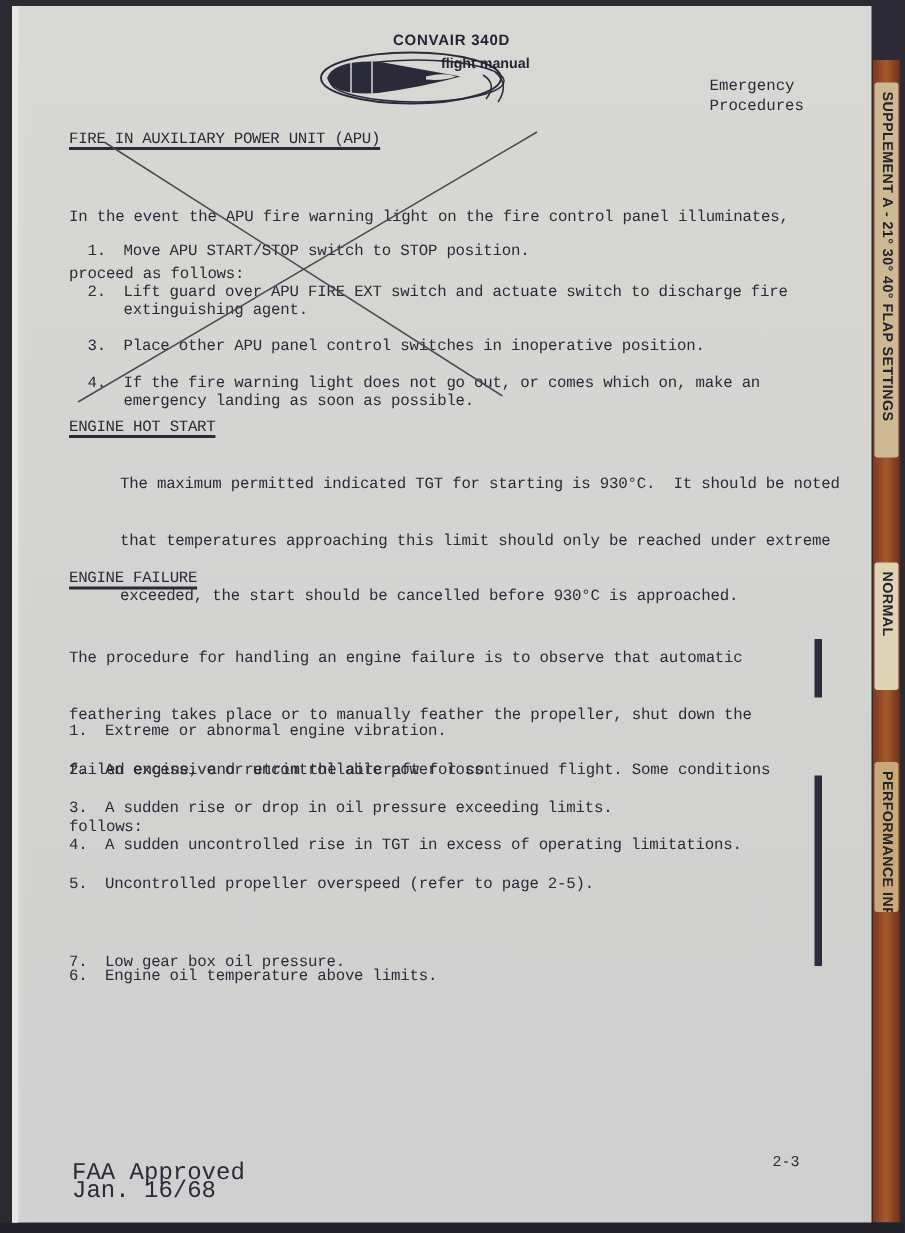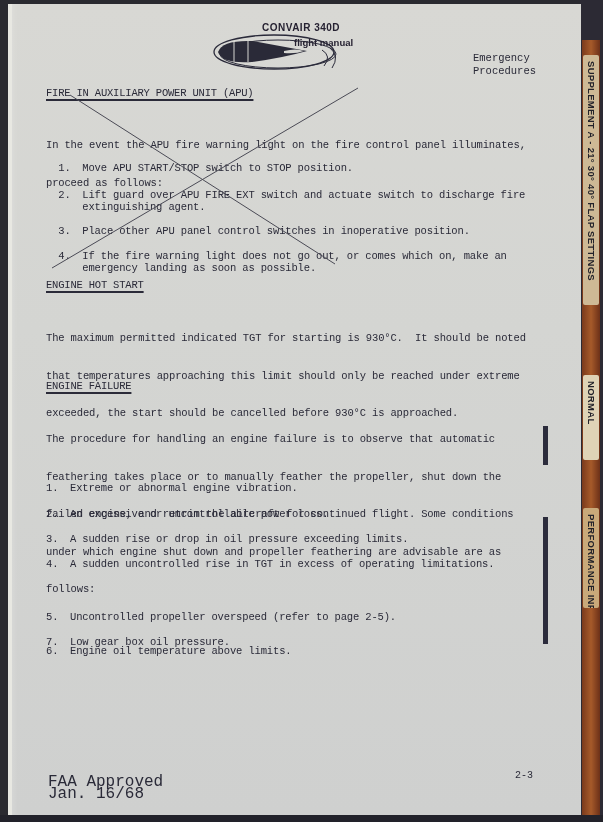--- a/index.html
+++ b/index.html
@@ -85,40 +85,39 @@
 <div class="item tw" style="top:237px;">
   <span class="num">4.</span><span class="txt"><div>If the fire warning light does not go out, or comes which on, make an</div><div>emergency landing as soon as possible.</div></span>
 </div>
 
 <svg class="cross" viewBox="0 0 603 822">
   <line x1="70" y1="95" x2="335" y2="264" stroke="#4a4a55" stroke-width="1"></line>
   <line x1="358" y1="88" x2="52" y2="268" stroke="#4a4a55" stroke-width="1"></line>
 </svg>
 
 <div class="heading tw" style="top:279px;">ENGINE HOT START</div>
-<div class="para tw" style="top:307px;">
+<div class="para tw" style="top:292px;margin-left:34px;">
   <div>The maximum permitted indicated TGT for starting is 930°C.  It should be noted</div>
   <div>that temperatures approaching this limit should only be reached under extreme</div>
   <div>exceeded, the start should be cancelled before 930°C is approached.</div>
 </div>
 
 <div class="heading tw" style="top:380px;">ENGINE FAILURE</div>
 <div class="para tw" style="top:408px;">
   <div>The procedure for handling an engine failure is to observe that automatic</div>
   <div>feathering takes place or to manually feather the propeller, shut down the</div>
   <div>failed engine, and retrim the aircraft for continued flight. Some conditions</div>
-  <div>under which engine shut down and propeller feathering are advisable are as</div>
   <div>follows:</div>
 </div>
 
 <div class="item tw" style="top:482px;"><span class="num">1.</span><span class="txt">Extreme or abnormal engine vibration.</span></div>
 <div class="item tw" style="top:508px;"><span class="num">2.</span><span class="txt">An excessive or uncontrollable power loss.</span></div>
 <div class="item tw" style="top:533px;"><span class="num">3.</span><span class="txt">A sudden rise or drop in oil pressure exceeding limits.</span></div>
 <div class="item tw" style="top:558px;"><span class="num">4.</span><span class="txt">A sudden uncontrolled rise in TGT in excess of operating limitations.</span></div>
-<div class="item tw" style="top:611px;"><span class="num">5.</span><span class="txt">Uncontrolled propeller overspeed (refer to page 2-5).</span></div>
+<div class="item tw" style="top:584px;"><span class="num">5.</span><span class="txt">Uncontrolled propeller overspeed (refer to page 2-5).</span></div>
 <div class="item tw" style="top:610px;margin-top:35px;"><span class="num">6.</span><span class="txt">Engine oil temperature above limits.</span></div>
 <div class="item tw" style="top:636px;"><span class="num">7.</span><span class="txt">Low gear box oil pressure.</span></div>
 
 <div class="change-bar" style="top:426px; height:39px;"></div>
 <div class="change-bar" style="top:517px; height:127px;"></div>
 
 <div class="footer-left tw">
   <div>FAA Approved</div>
   <div>Jan. 16/68</div>
 </div>

